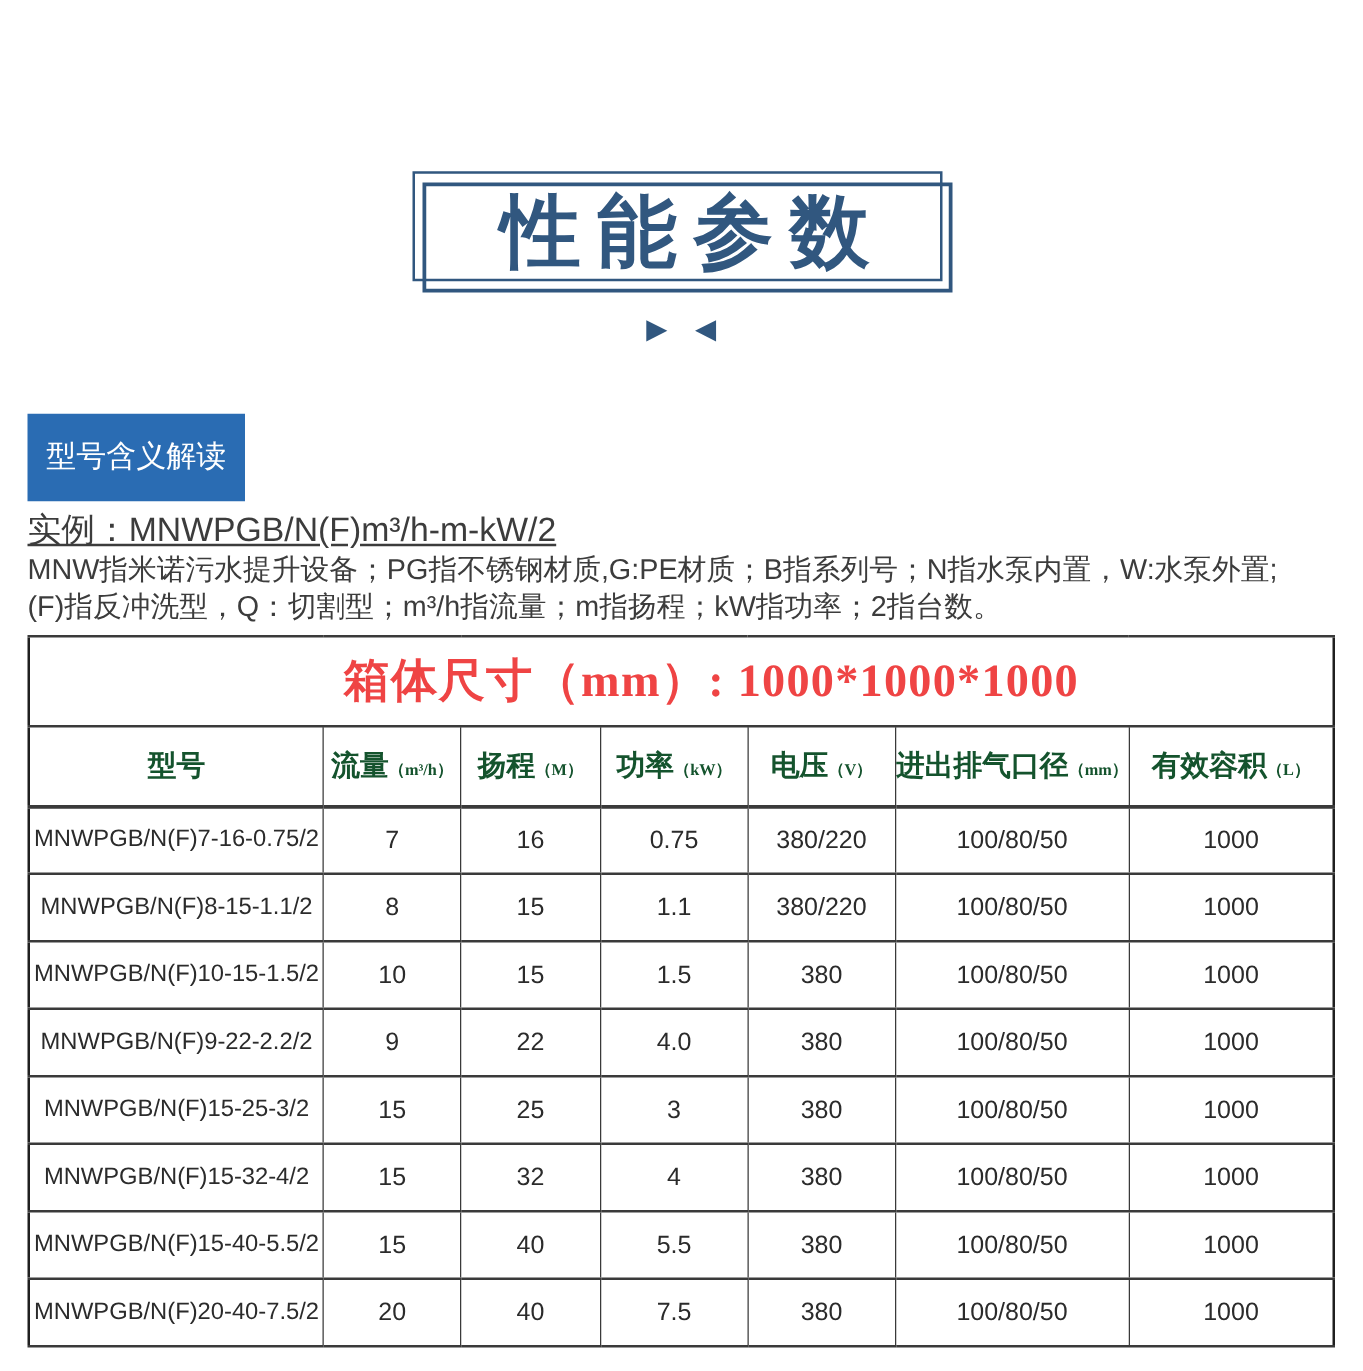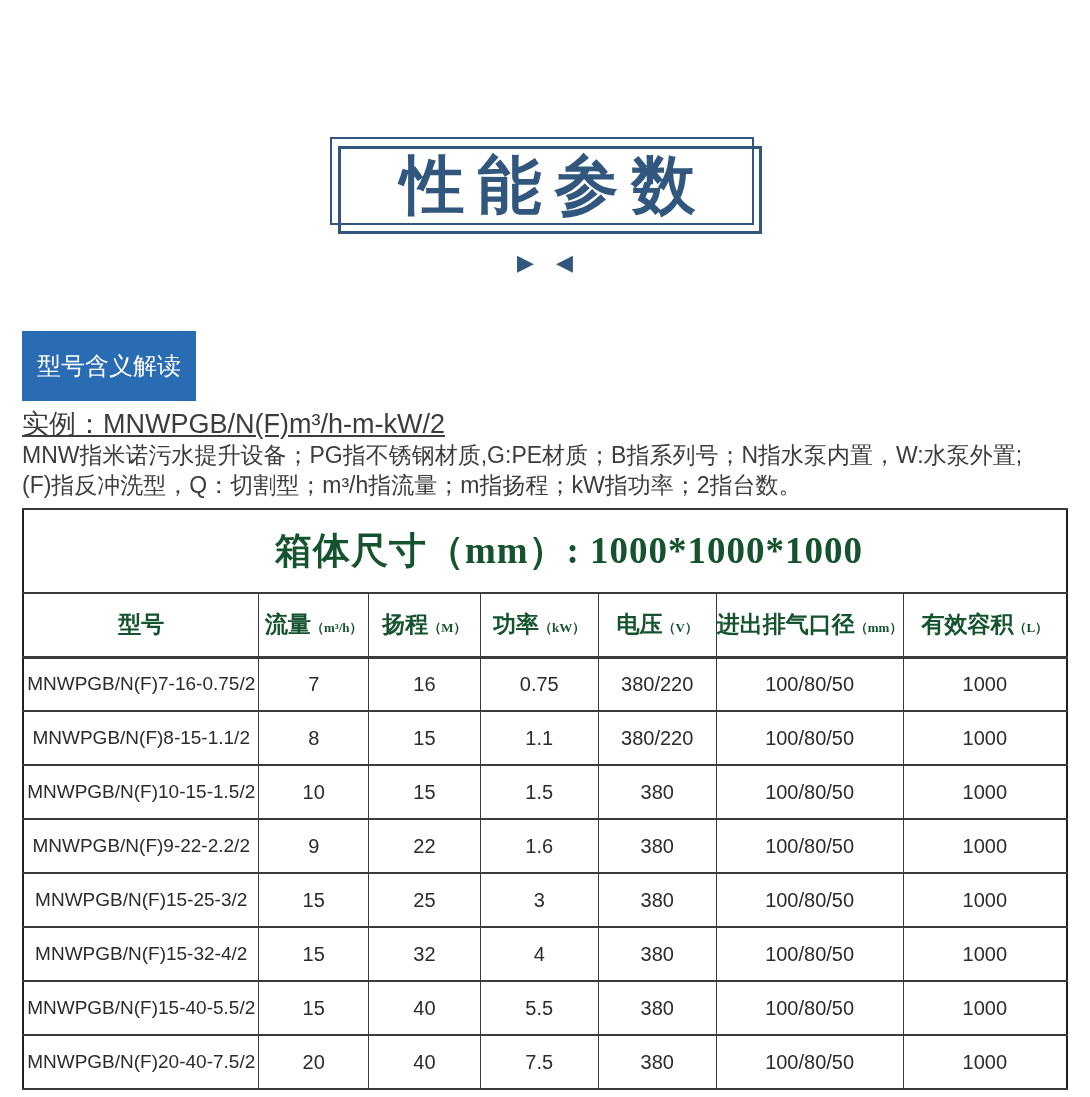--- a/index.html
+++ b/index.html
@@ -73,24 +73,24 @@
     background: #ffffff;
   }
   .spec-table td, .spec-table th {
     border: 1px solid #3a3a3a;
     border-top-width: 2px; border-bottom-width: 2px;
     text-align: center; vertical-align: middle;
     overflow: hidden;
   }
   .spec-table { border: 2px solid #1f1f1f; }
   .table-title-cell {
-    height: 84px;
+    height: 72px;
     font-family: "Liberation Serif", "DejaVu Serif", serif;
     font-weight: bold; font-size: 37px;
-    color: #14532d;
+    color: #ef4444;
     letter-spacing: 1px;
     padding-left: 48px;
   }
   .spec-table thead th {
     height: 64px;
     font-family: "Liberation Serif", "DejaVu Serif", serif;
     font-weight: bold; font-size: 23px;
     color: #14532d;
     border-bottom-width: 3px;
   }
@@ -172,21 +172,21 @@
         <td class="value-cell">15</td>
         <td class="value-cell">1.5</td>
         <td class="value-cell">380</td>
         <td class="value-cell">100/80/50</td>
         <td class="value-cell">1000</td>
       </tr>
       <tr>
         <td class="model-cell">MNWPGB/N(F)9-22-2.2/2</td>
         <td class="value-cell">9</td>
         <td class="value-cell">22</td>
-        <td class="value-cell">1.6</td>
+        <td class="value-cell">4.0</td>
         <td class="value-cell">380</td>
         <td class="value-cell">100/80/50</td>
         <td class="value-cell">1000</td>
       </tr>
       <tr>
         <td class="model-cell">MNWPGB/N(F)15-25-3/2</td>
         <td class="value-cell">15</td>
         <td class="value-cell">25</td>
         <td class="value-cell">3</td>
         <td class="value-cell">380</td>

